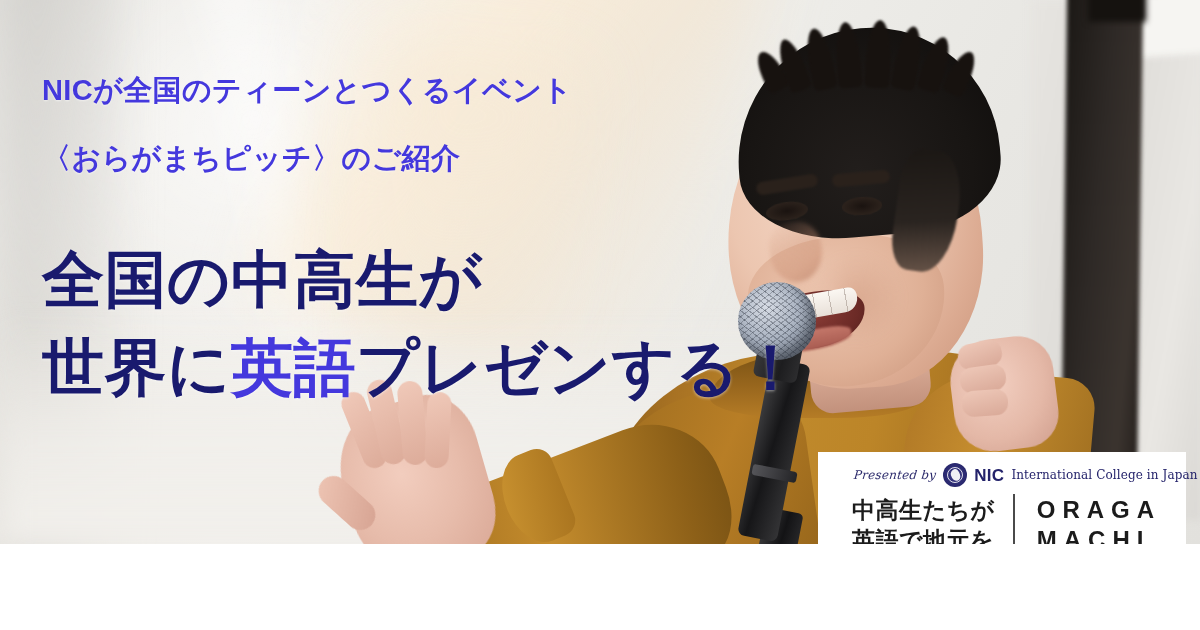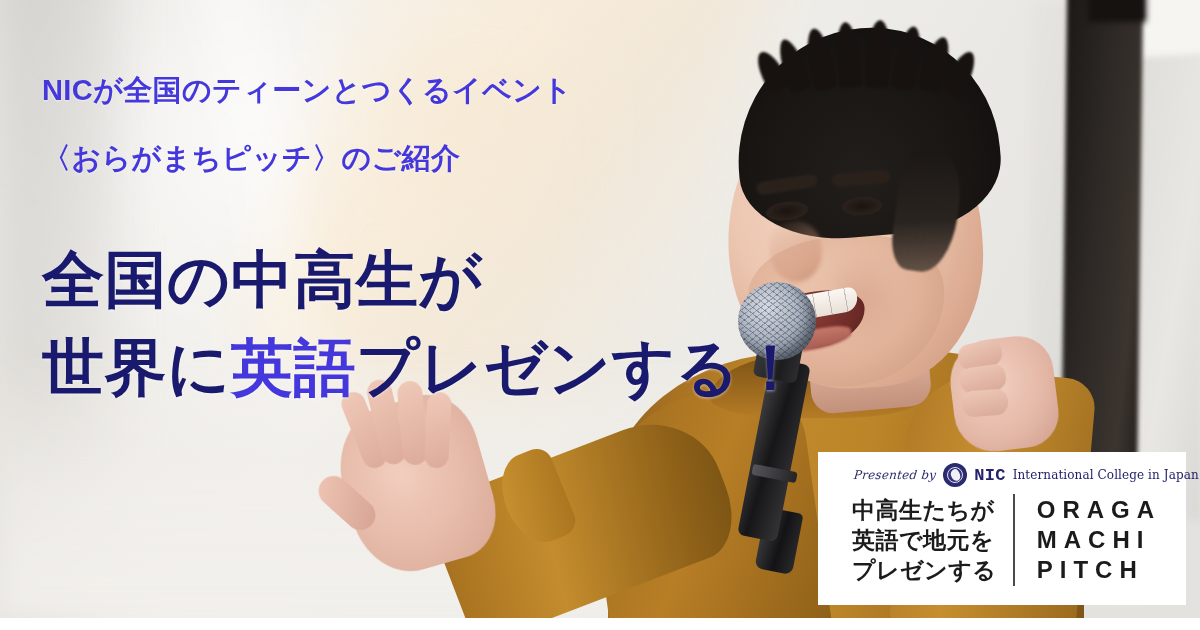--- a/index.html
+++ b/index.html
@@ -8,21 +8,21 @@
     padding: 0;
     background: #ffffff;
   }
   body {
     font-family: "Liberation Sans", "DejaVu Sans", sans-serif;
   }
 
   .banner {
     position: relative;
     width: 1200px;
-    height: 618px;
+    height: 544px;
     overflow: hidden;
     background: #fca5a5;
   }
 
   
   .photo-layer {
     position: absolute;
     inset: 0;
     overflow: hidden;
   }
@@ -518,21 +518,21 @@
   .nic-emblem::after {
     content: "";
     position: absolute;
     left: 8px; top: 6px;
     width: 9px; height: 12px;
     background: rgba(255,255,255,0.92);
     border-radius: 58% 42% 46% 54% / 42% 58% 42% 58%;
     transform: rotate(-16deg);
   }
   .nic-word {
-    font-family: Liberation Mono, monospace;
+    font-family: Liberation Sans, sans-serif;
     font-size: 17px;
     font-weight: 700;
     color: #23226a;
     letter-spacing: 0.3px;
     line-height: 1;
     text-align: right;
   }
   .nic-full {
     font-family: "DejaVu Serif", "Liberation Serif", serif;
     font-size: 12px;

